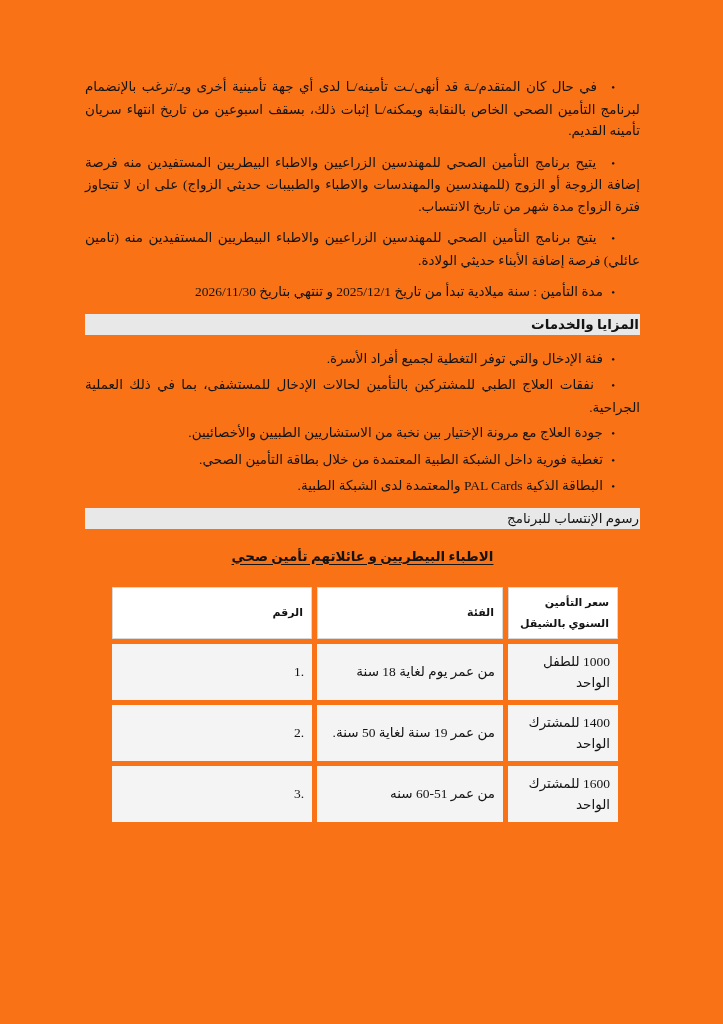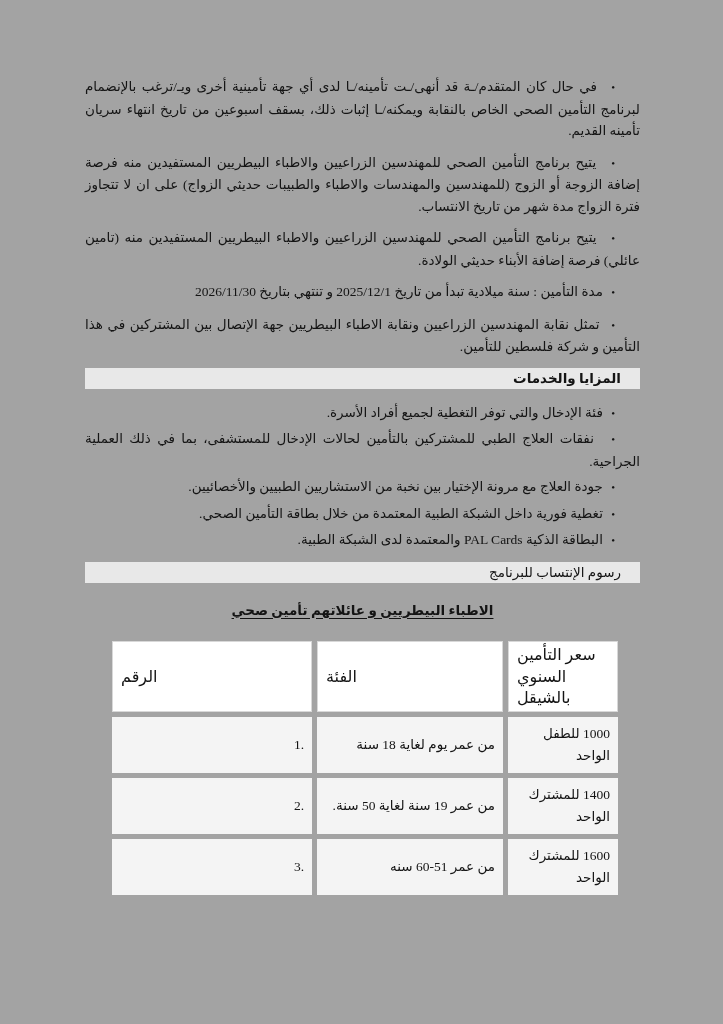--- a/index.html
+++ b/index.html
@@ -1,19 +1,19 @@
 <!DOCTYPE html>
 <html lang="ar" dir="rtl"><head>
 <meta charset="utf-8">
 <style>
   html,body{margin:0;padding:0;background:#ffffff;}
   .page{
     position:relative;
     width:723px;height:1024px;
-    background:#a3a3a3;
+    background:#f97316;
     box-sizing:border-box;
     padding:76px 83px 0 85px;
     direction:rtl;
     font-family:"Liberation Serif","DejaVu Serif","DejaVu Sans",serif;
     font-size:13.5px;
     line-height:21.5px;
     color:#141414;
     overflow:hidden;
   }
   
@@ -25,21 +25,21 @@
   }
   ul.blist.tight li{margin-bottom:4px;}
   ul.blist li::before{
     content:"\2022\00A0\00A0\00A0";
     font-size:11px;
   }
   
   .bar{
     background:#e8e8e8;
     height:21px;line-height:21px;
-    padding:0 19px;
+    padding:0 1px;
     margin:10px 0 13px 0;
     font-size:13.5px;
   }
   .bar.bold{font-weight:bold;}
   
   .list-title{
     margin:17px 0 15px 0;
     font-weight:bold;
   }
   .list-title .l1{
@@ -57,26 +57,26 @@
   table.price-table{
     border-collapse:separate;
     border-spacing:5px;
     width:516px;
     margin:14px 17px 0 17px;
     table-layout:fixed;
   }
   table.price-table th{
     background:#ffffff;
     border:1px solid #d8d8d8;
-    font-weight:normal;
+    font-weight:bold;
     height:46px;
     vertical-align:middle;
-    text-align:left;
+    text-align:right;
     padding:2px 8px;
-    font-size:16px;
+    font-size:11px;
   }
   table.price-table td{
     background:#f4f4f4;
     height:52px;
     vertical-align:middle;
     text-align:right;
     padding:2px 8px;
     font-size:13.5px;
   }
   td.cell-price{background:#ebebeb;}
@@ -90,21 +90,20 @@
 <body>
 
 <div class="page">
 
   <ul class="blist">
 
   <li>في حال كان المتقدم/ـة قد أنهى/ـت تأمينه/ـا لدى أي جهة تأمينية أخرى ويـ/ترغب بالإنضمام لبرنامج التأمين الصحي الخاص بالنقابة ويمكنه/ـا إثبات ذلك، بسقف اسبوعين من تاريخ انتهاء سريان تأمينه القديم.</li>
       <li>يتيح برنامج التأمين الصحي للمهندسين الزراعيين والاطباء البيطريين المستفيدين منه فرصة إضافة الزوجة أو الزوج (للمهندسين والمهندسات والاطباء والطبيبات حديثي الزواج) على ان لا تتجاوز فترة الزواج مدة شهر من تاريخ الانتساب.</li>
       <li>يتيح برنامج التأمين الصحي للمهندسين الزراعيين والاطباء البيطريين المستفيدين منه (تامين عائلي) فرصة إضافة الأبناء حديثي الولادة.</li>
       <li>مدة التأمين : سنة ميلادية تبدأ من تاريخ 2025/12/1 و تنتهي بتاريخ 2026/11/30</li>
-      <li>تمثل نقابة المهندسين الزراعيين ونقابة الاطباء البيطريين جهة الإتصال بين المشتركين في هذا التأمين و شركة فلسطين للتأمين.</li>
     </ul>
 
   <div class="bar bold">المزايا والخدمات</div>
 
   <ul class="blist tight">
 
   <li>فئة الإدخال والتي توفر التغطية لجميع أفراد الأسرة.</li>
       <li>نفقات العلاج الطبي للمشتركين بالتأمين لحالات الإدخال للمستشفى، بما في ذلك العملية الجراحية.</li>
       <li>جودة العلاج مع مرونة الإختيار بين نخبة من الاستشاريين الطبيين والأخصائيين.</li>
       <li>تغطية فورية داخل الشبكة الطبية المعتمدة من خلال بطاقة التأمين الصحي.</li>

